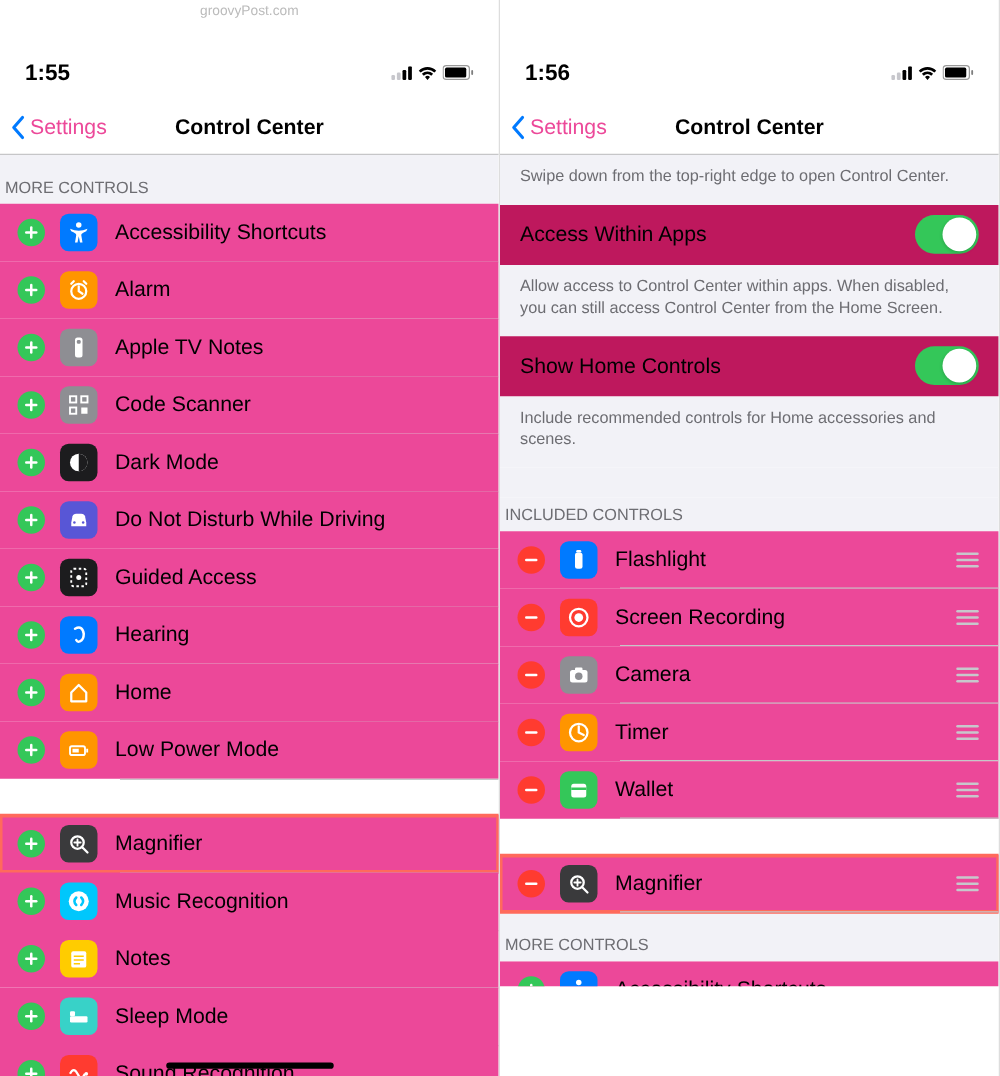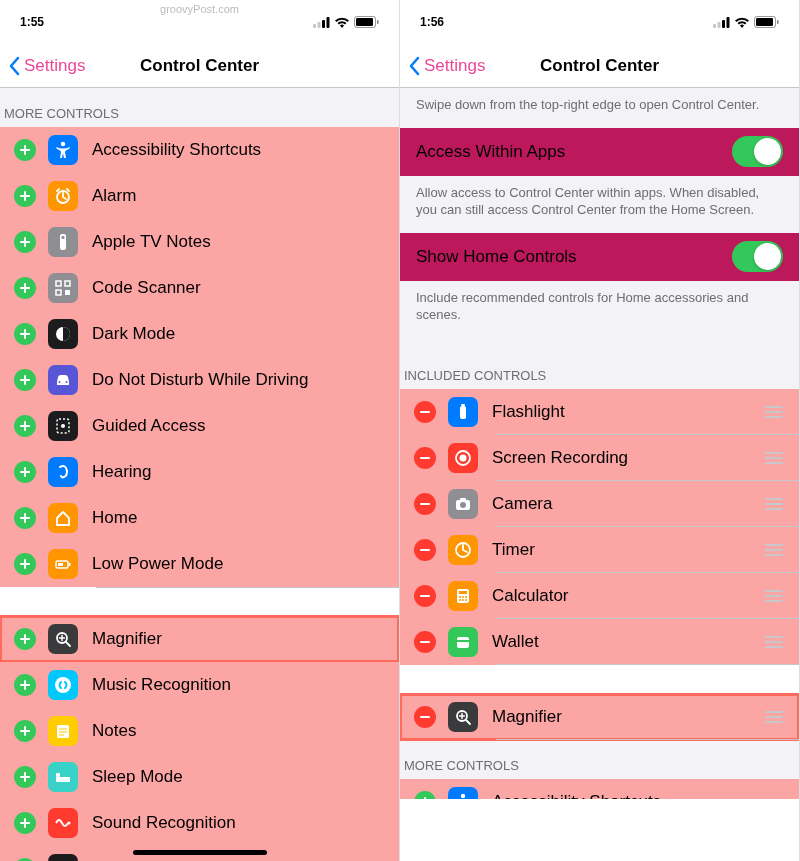--- a/index.html
+++ b/index.html
@@ -1,30 +1,30 @@
 <!DOCTYPE html>
 <html><head>
 <meta charset="utf-8">
 <style>
   * { margin:0; padding:0; box-sizing:border-box; font-family:-apple-system,"Helvetica Neue",sans-serif; }
   body { background:#fff; width:800px; height:861px; display:flex; }
   .phone { width:432px; height:861px; border-right:1px solid #ddd; display:flex; flex-direction:column; background:#fff; overflow:hidden; position:relative; }
   .phone:last-child { border-right:none; }
-  .status-bar { height:44px; display:flex; align-items:center; justify-content:space-between; padding:0 20px; font-size:12px; font-weight:600; }
+  .status-bar { height:44px; display:flex; align-items:center; justify-content:space-between; padding:0 20px; font-size:18px; font-weight:600;margin-top:36px; }
   .status-right { display:flex; align-items:center; gap:4px; }
   .signal-icon svg, .wifi-icon svg, .battery-icon svg { display:block; }
   .watermark { position:absolute; top:3px; left:50%; transform:translateX(-50%); font-size:11px; color:#bbb; }
   .nav-bar { height:44px; display:flex; align-items:center; position:relative; border-bottom:0.5px solid #c6c6c8; }
   .back { display:flex; align-items:center; color:#ec4899; font-size:17px; padding-left:8px; gap:4px; }
   .title { position:absolute; left:0; right:0; text-align:center; font-size:17px; font-weight:600; pointer-events:none; }
 
   .scroll { flex:1; overflow:hidden; }
   .section-header { background:#f2f2f7; color:#6d6d72; font-size:13px; padding:18px 4px 6px; text-transform:uppercase; }
   .section-footer { background:#f2f2f7; color:#6d6d72; font-size:13px; padding:8px 16px 14px; line-height:1.35; }
-  .row { display:flex; align-items:center; height:46px; padding:0 14px 0 14px; background:#fca5a5; position:relative; }
+  .row { display:flex; align-items:center; height:46px; padding:0 14px 0 14px; background:#ec4899; position:relative; }
   .row .sep { position:absolute; left:96px; right:0; bottom:0; height:0.5px; background:#c6c6c8; }
   .row.more .sep { left:96px; }
   .row.inc .sep { left:96px; }
   .btn-circle { width:22px; height:22px; border-radius:50%; display:flex; align-items:center; justify-content:center; margin-right:12px; flex-shrink:0; }
   .btn-add { background:#34c759; }
   .btn-rem { background:#ff3b30; }
   .btn-add::before { content:""; width:10px; height:2px; background:#fff; border-radius:1px; position:absolute; }
   .btn-add::after  { content:""; width:2px; height:10px; background:#fff; border-radius:1px; position:absolute; }
   .btn-circle { position:relative; }
   .btn-rem::before { content:""; width:10px; height:2px; background:#fff; border-radius:1px; }
@@ -371,35 +371,20 @@
     <span class="label">Timer</span>
     <div class="grip">
             <span></span>
             <span></span>
             <span></span>
           </div>
     <div class="sep"></div>
   </div>
         <div class="row inc">
     <div class="btn-circle btn-rem"></div>
-    <div class="app-icon" style="background:#ff9500">
-            <svg viewBox="0 0 18 18">
-              <use href="#i-calc"></use>
-            </svg>
-          </div>
-    <span class="label">Calculator</span>
-    <div class="grip">
-            <span></span>
-            <span></span>
-            <span></span>
-          </div>
-    <div class="sep"></div>
-  </div>
-        <div class="row inc">
-    <div class="btn-circle btn-rem"></div>
     <div class="app-icon" style="background:#34c759">
             <svg viewBox="0 0 18 18">
               <use href="#i-wallet"></use>
             </svg>
           </div>
     <span class="label">Wallet</span>
     <div class="grip">
             <span></span>
             <span></span>
             <span></span>

